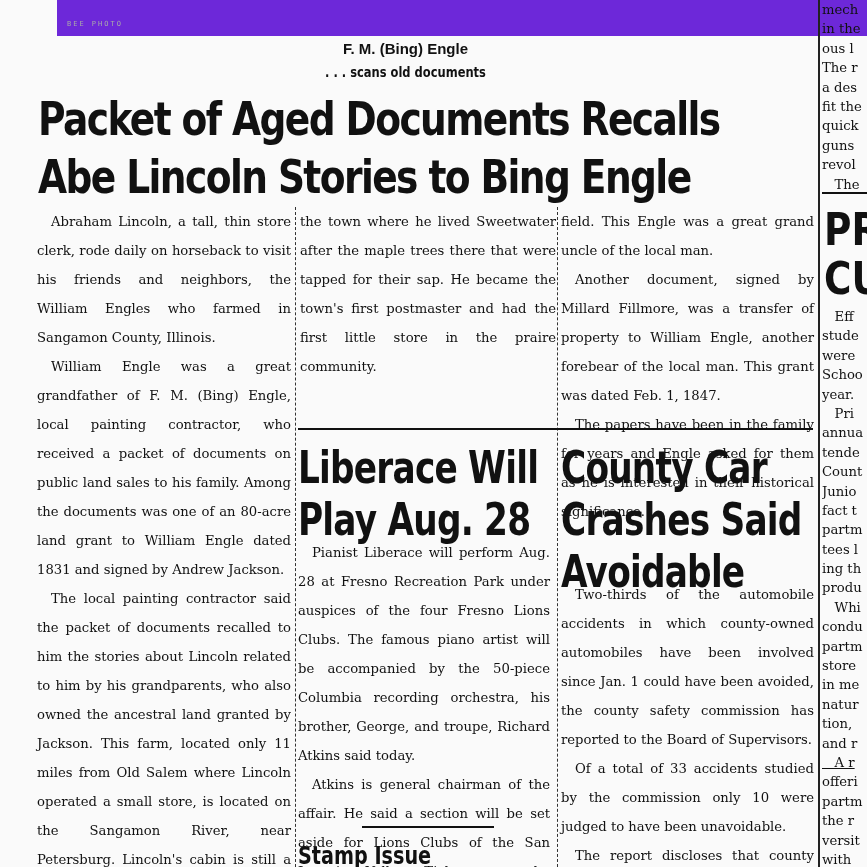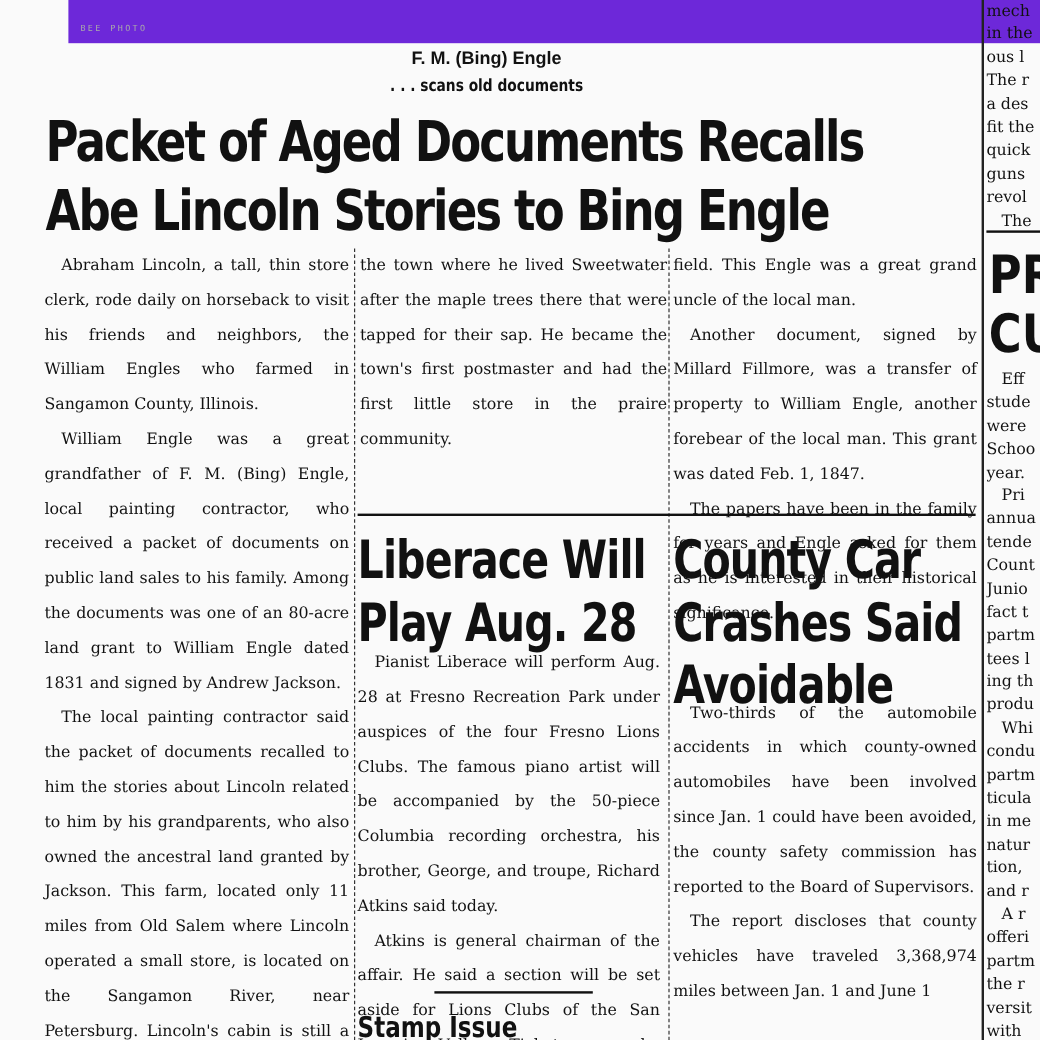--- a/index.html
+++ b/index.html
@@ -79,20 +79,21 @@
 <div class="stamp">Stamp Issue</div>
 
 <div class="sub-head car-head">
   <div>County Car</div>
   <div>Crashes Said</div>
   <div>Avoidable</div>
 </div>
 
 <div class="col col-car">
   <p>Two-thirds of the automobile accidents in which county-owned automobiles have been involved since Jan. 1 could have been avoided, the county safety commission has reported to the Board of Supervisors.</p>
+  <p>Of a total of 33 accidents studied by the commission only 10 were judged to have been unavoidable.</p>
   <p>The report discloses that county vehicles have traveled 3,368,974 miles between Jan. 1 and June 1</p>
 </div>
 
 <div class="vrule" style="left:818px; top:0; height:867px; border-left:2px solid #222;"></div>
 
 <div class="right-strip" style="height:190px;">
   <div class="line">mech</div>
   <div class="line">in the</div>
   <div class="line">ous l</div>
   <div class="line">The r</div>
@@ -121,25 +122,25 @@
   <div class="line">Count</div>
   <div class="line">Junio</div>
   <div class="line">fact t</div>
   <div class="line">partm</div>
   <div class="line">tees l</div>
   <div class="line">ing th</div>
   <div class="line">produ</div>
   <div class="line" style="white-space:pre;">   Whi</div>
   <div class="line">condu</div>
   <div class="line">partm</div>
-  <div class="line">ticula</div>
+  <div class="line">store</div>
   <div class="line">in me</div>
   <div class="line">natur</div>
   <div class="line">tion,</div>
   <div class="line">and r</div>
-  <div class="line" style="white-space:pre;">   A r</div>
+  <div class="line" style="white-space:pre;text-decoration:underline;">   A r</div>
   <div class="line">offeri</div>
   <div class="line">partm</div>
   <div class="line">the r</div>
   <div class="line">versit</div>
   <div class="line">with</div>
 
 </div>
 
 </body></html>

